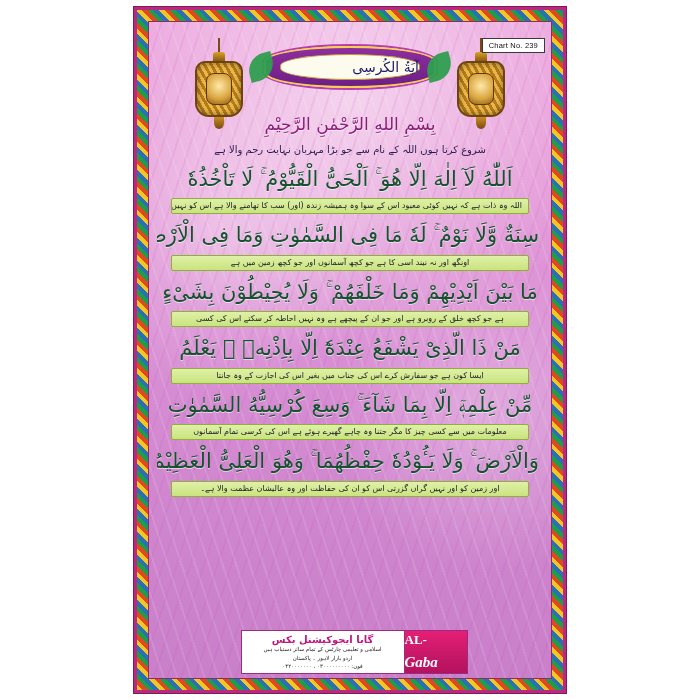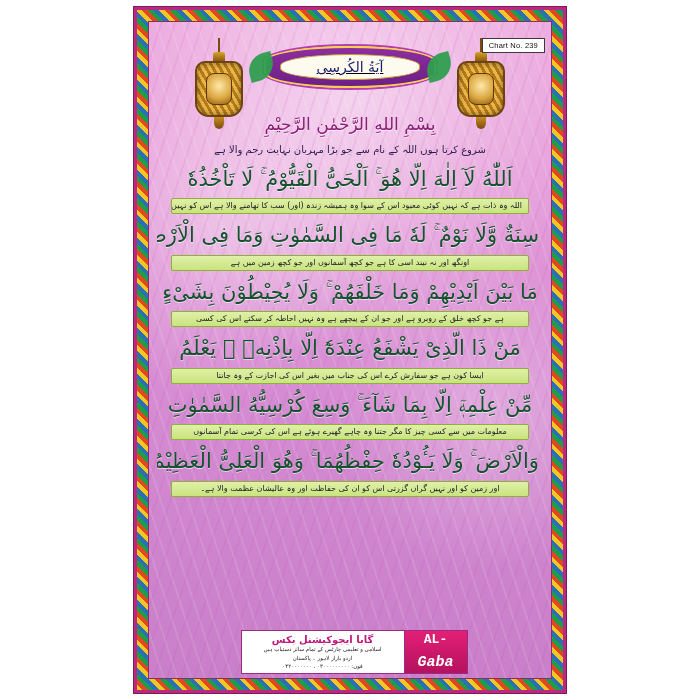--- a/index.html
+++ b/index.html
@@ -112,22 +112,21 @@
     box-shadow: 0 0 0 2px #b63fb0;
   }
   .title-inner {
     width: 138px;
     height: 24px;
     background: #fdfbee;
     border: 1px solid #c79a2e;
     border-radius: 50% / 45%;
     display: flex;
     align-items: center;
-    justify-content: center;
-    text-decoration: underline;
+    justify-content: flex-end;
   }
   .title-text {
     font-family: "DejaVu Sans", sans-serif;
     font-size: 14px;
     color: #1b1b6b;
     direction: rtl;
     white-space: nowrap;
   }
   .title-leaf {
     position: absolute;
@@ -279,23 +278,22 @@
     font-size: 5.5px;
     color: #222;
     line-height: 1.5;
   }
   .pub-logo {
     width: 62px;
     background: linear-gradient(180deg,#e41f76 0%, #b3125e 100%);
     color: #ffffff;
     display: flex;
     flex-direction: column;
-    align-items: center;
     justify-content: center;
-    font-family: Liberation Mono, monospace;
+    font-family: Liberation Serif, serif;
     line-height: 1.05;
     border-left: 1px solid #9a2b7e;
   }
   .pub-logo .l1 { font-size: 13px; font-weight: bold; }
   .pub-logo .l2 { font-size: 15px; font-weight: bold; font-style: italic; margin-top: 8px; }
   .side-mark {
     position: absolute;
     left: 50%;
     bottom: 6px;
     transform: translateX(90px);

